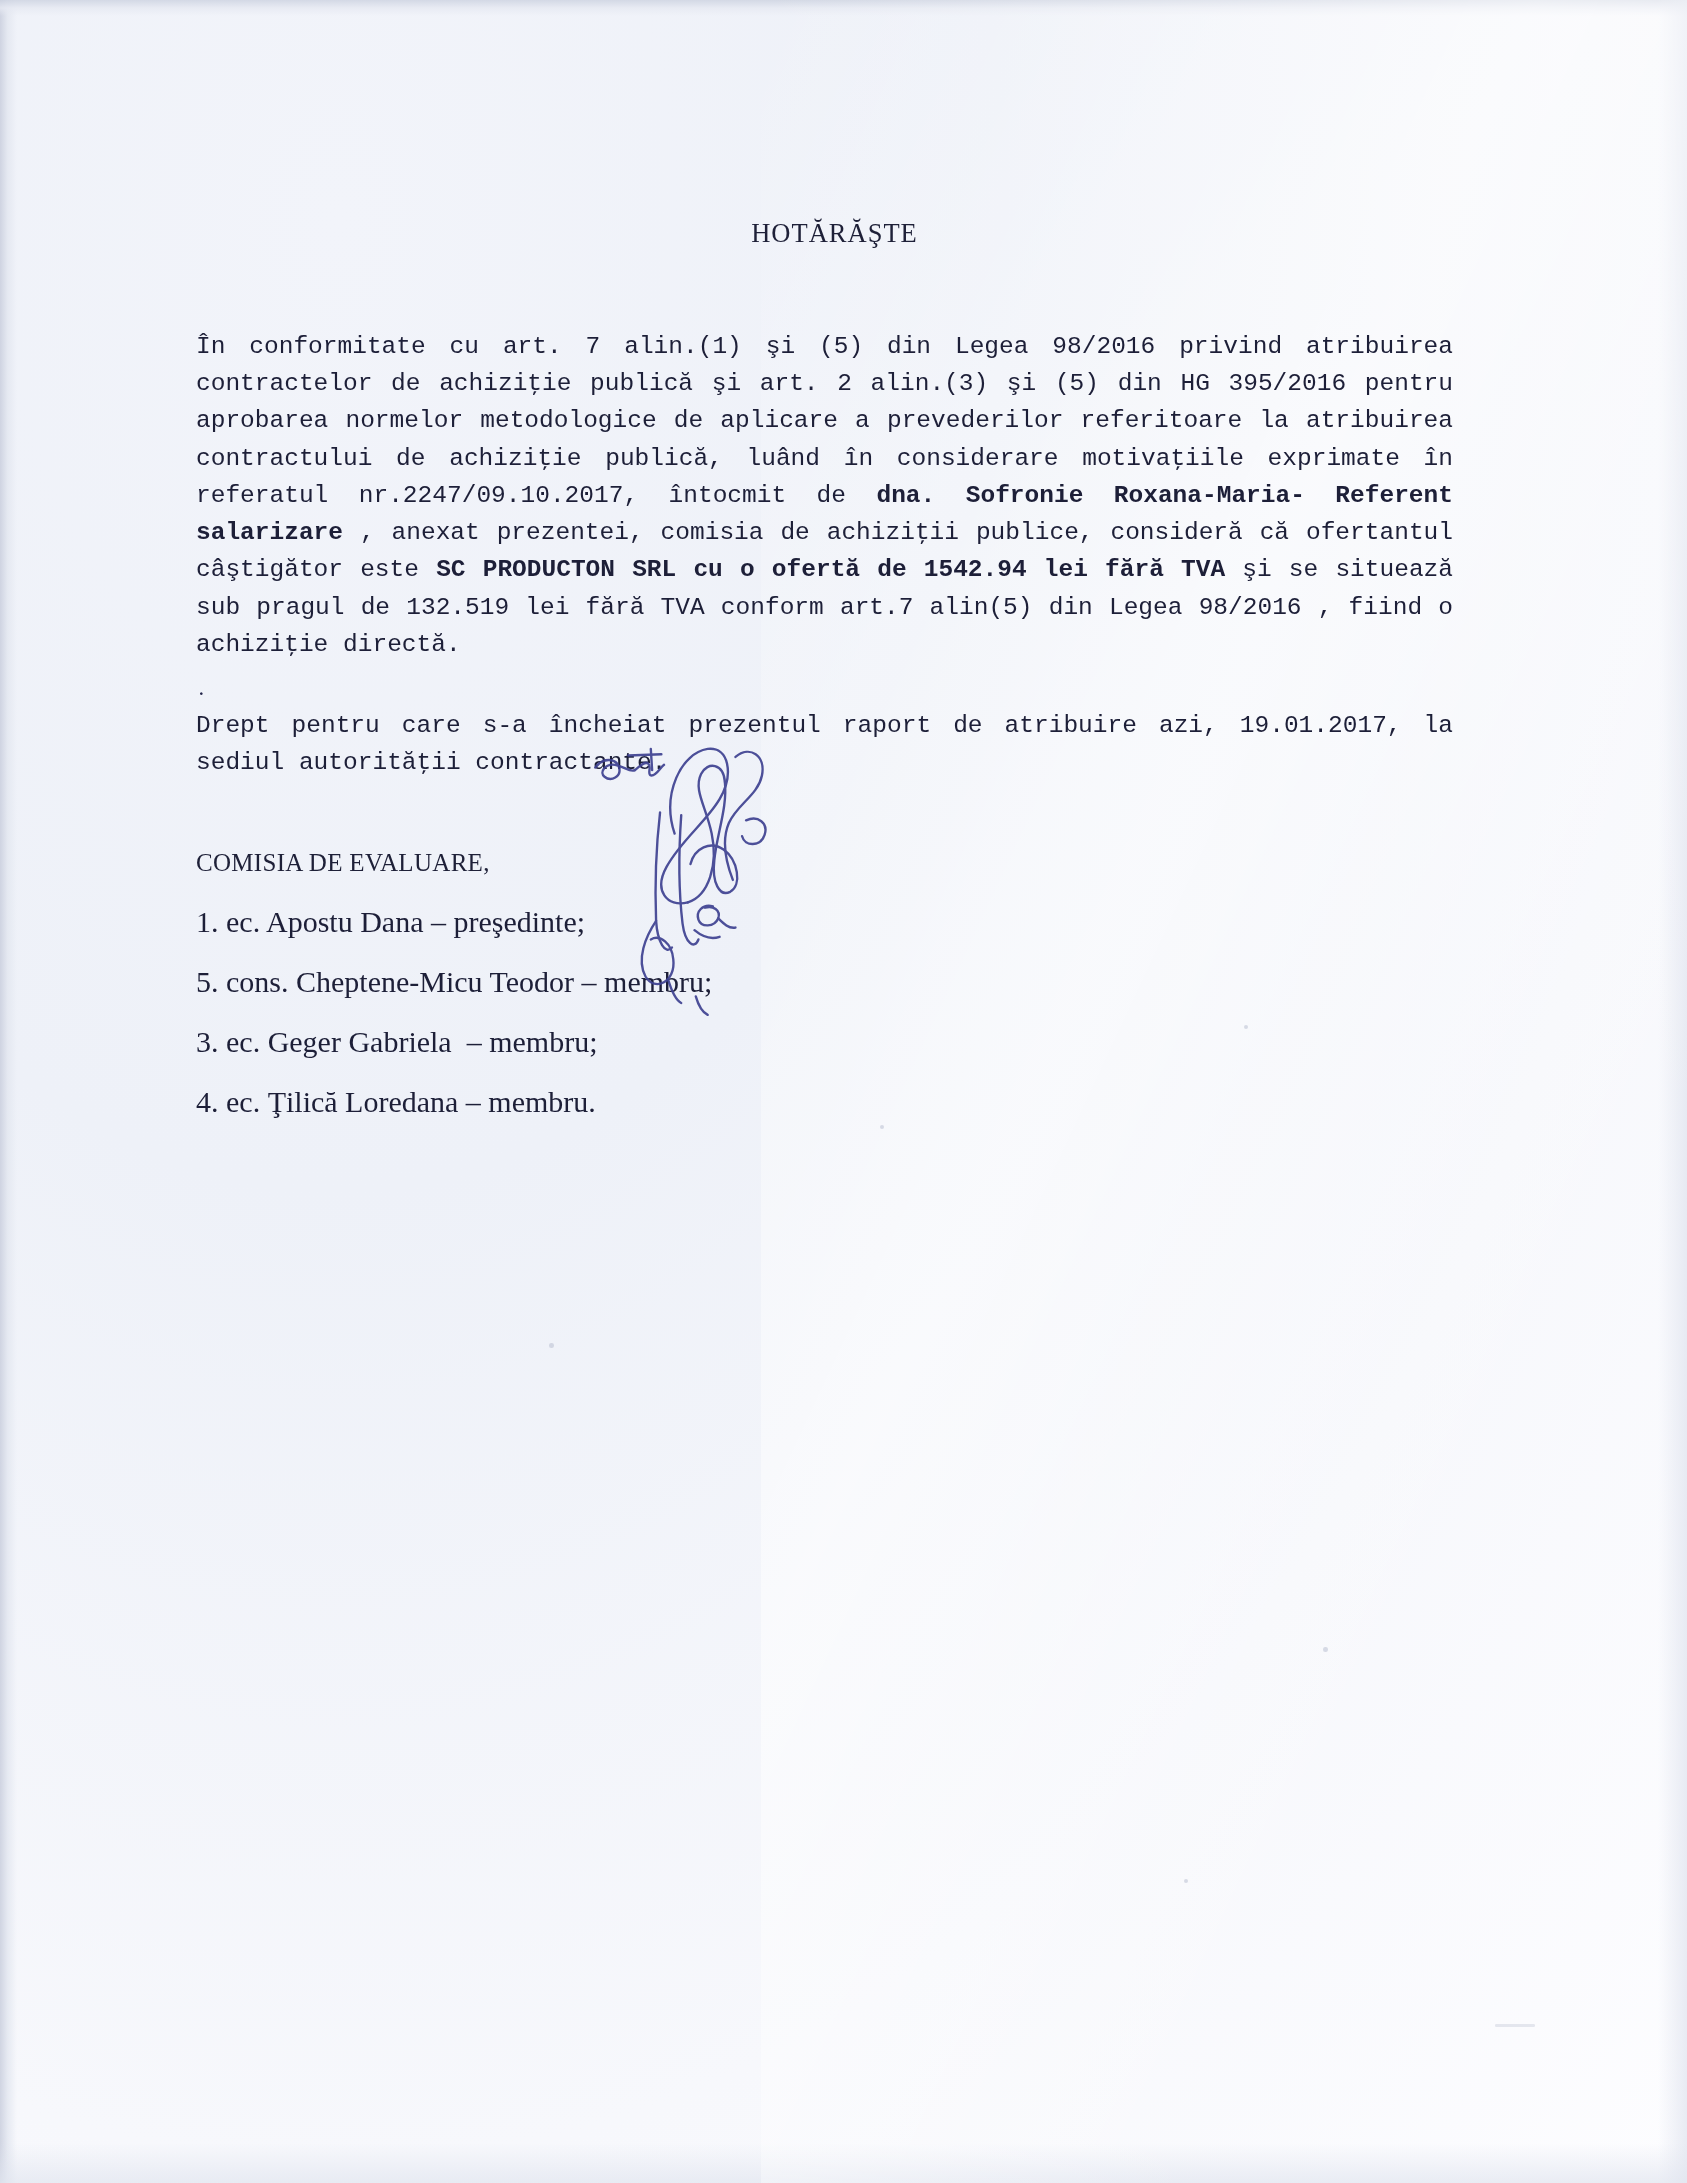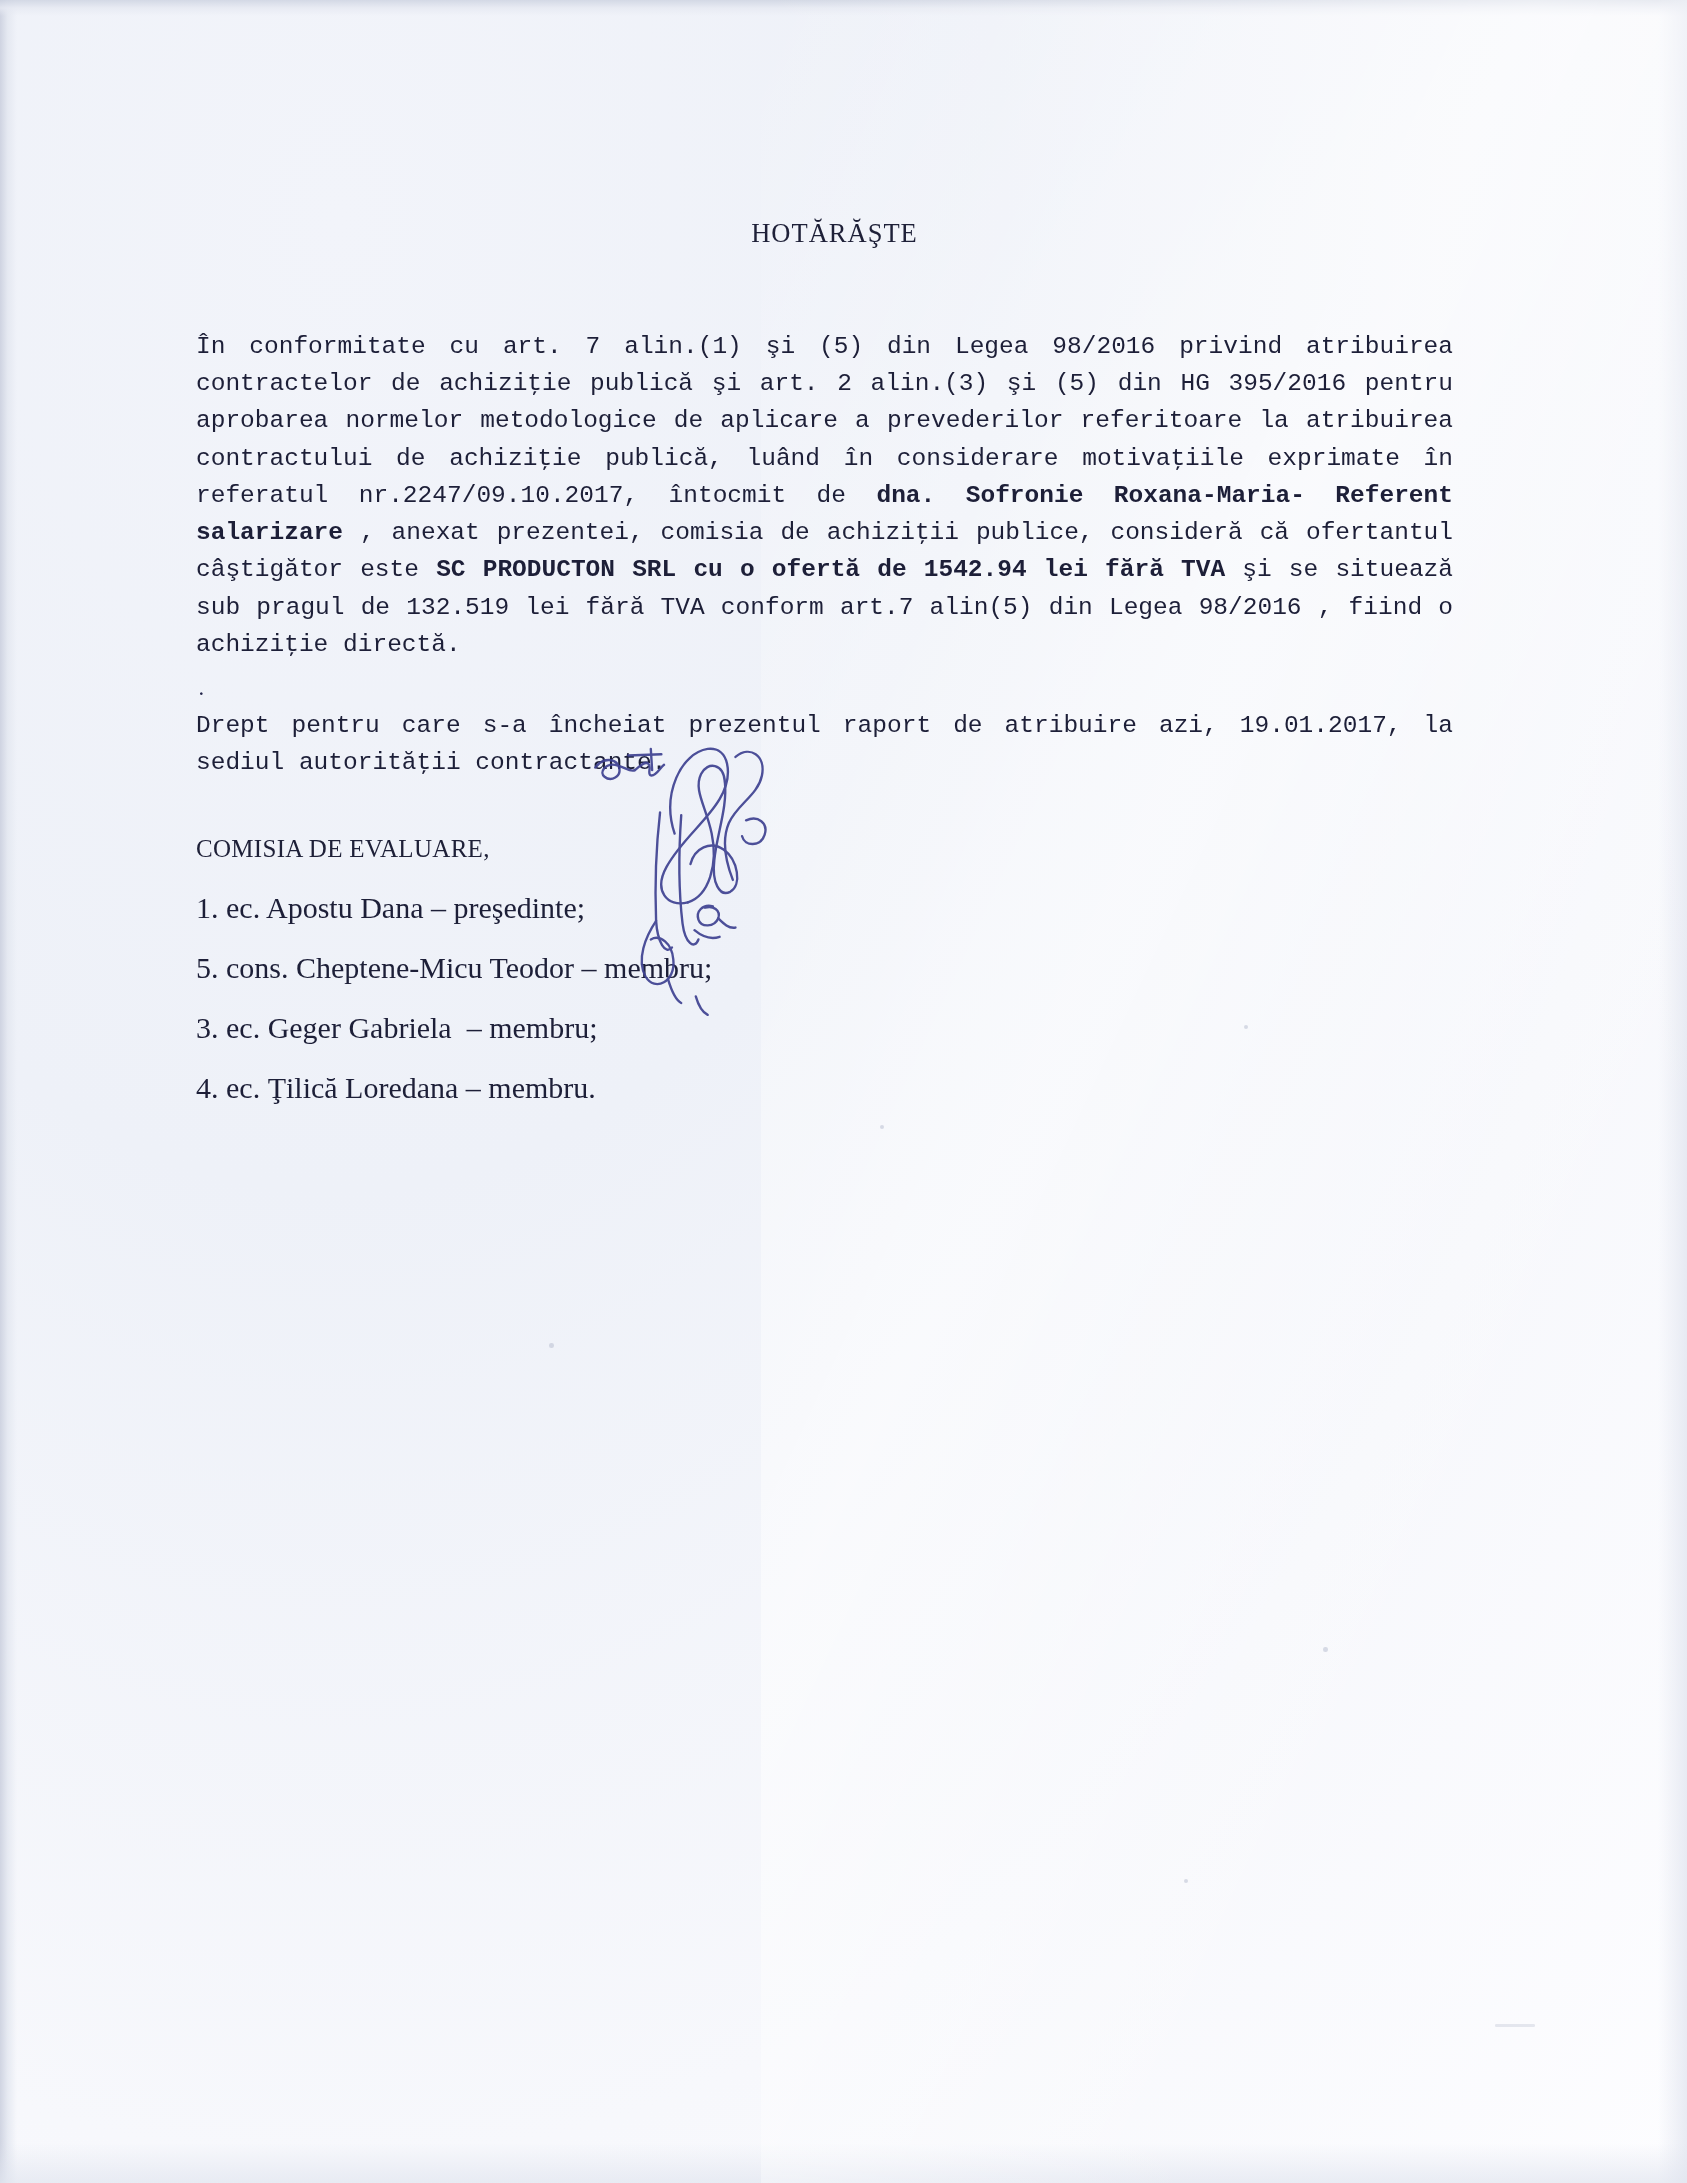--- a/index.html
+++ b/index.html
@@ -100,21 +100,21 @@
     margin: 20px 0 4px 2.6px;
     color: #23254a;
   }
 
   .para-2 {
     margin-top: 14.6px;
   }
 
   #commission-heading {
     font-size: 25px;
-    margin-top: 54px;
+    margin-top: 68px;
     letter-spacing: 0.3px;
     color: #1e2038;
   }
 
   .members {
     margin-top: 30px;
   }
   .member-line {
     font-size: 30px;
     line-height: 1;

